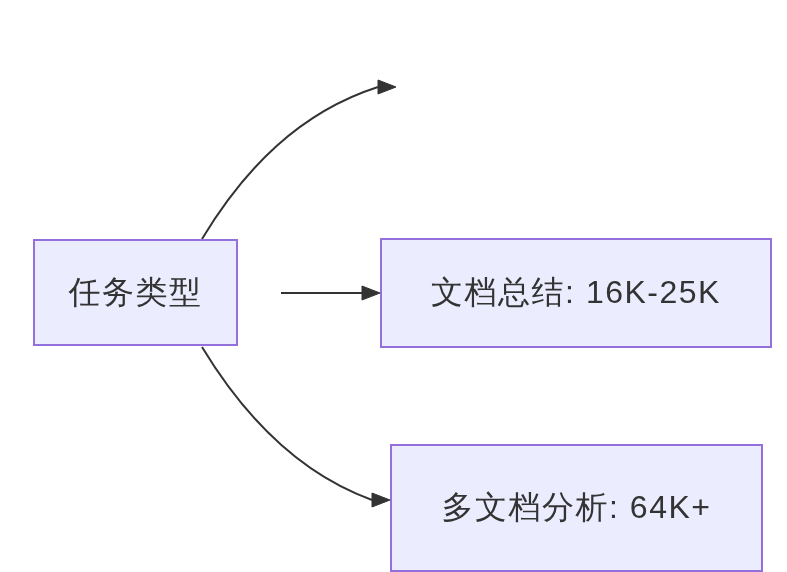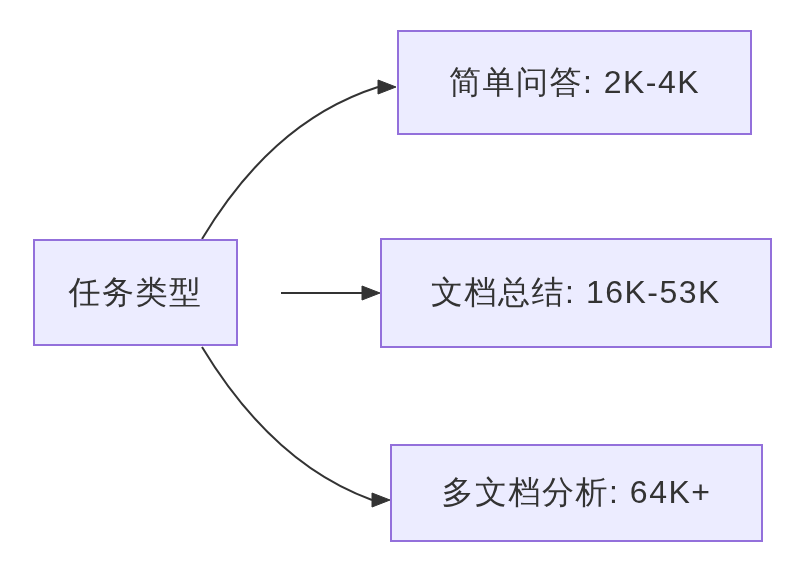--- a/index.html
+++ b/index.html
@@ -44,21 +44,21 @@
   .node .label {
     color: var(--text, #333333);
     font-size: 32px;
     letter-spacing: 1.5px;
     white-space: nowrap;
     text-align: center;
   }
   .node-root    { left: 33px;  top: 239px; width: 205px; height: 107px; }
   .node-child-0 { left: 397px; top: 30px;  width: 355px; height: 105px; }
   .node-child-1 { left: 380px; top: 238px; width: 392px; height: 110px; }
-  .node-child-2 { left: 390px; top: 444px; width: 373px; height: 98px; }
+  .node-child-2 { left: 390px; top: 444px; width: 373px; height: 128px; }
 </style>
 </head>
 <body>
 
 <div class="canvas">
 
   <svg class="edges" viewBox="0 0 787 572" xmlns="http://www.w3.org/2000/svg">
     <g>
       <path d="M202,239 C245,168 300,112 378,87"></path>
       <polygon points="378,80 378,94 396,87"></polygon>
@@ -70,25 +70,22 @@
     <g>
       <path d="M202,347 C245,418 300,474 372,500"></path>
       <polygon points="372,493 372,507 390,500"></polygon>
     </g>
   </svg>
 
   <div class="node node-root">
     <span class="label">任务类型</span>
   </div>
 
-  <div class="node node-child-0">
-    <span class="label">简单问答: 2K-4K</span>
-  </div>
 
   <div class="node node-child-1">
-    <span class="label">文档总结: 16K-53K</span>
+    <span class="label">文档总结: 16K-25K</span>
   </div>
 
   <div class="node node-child-2">
     <span class="label">多文档分析: 64K+</span>
   </div>
 
 </div>
 
 </body></html>

